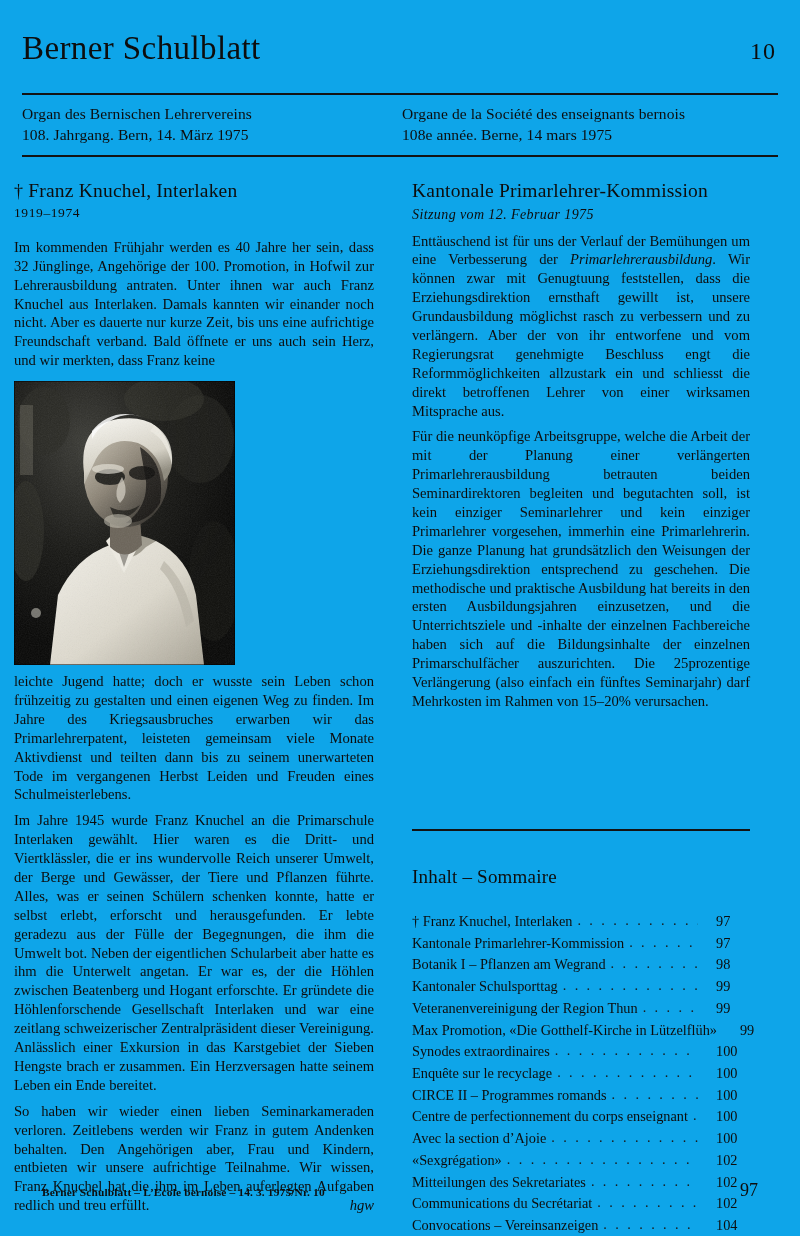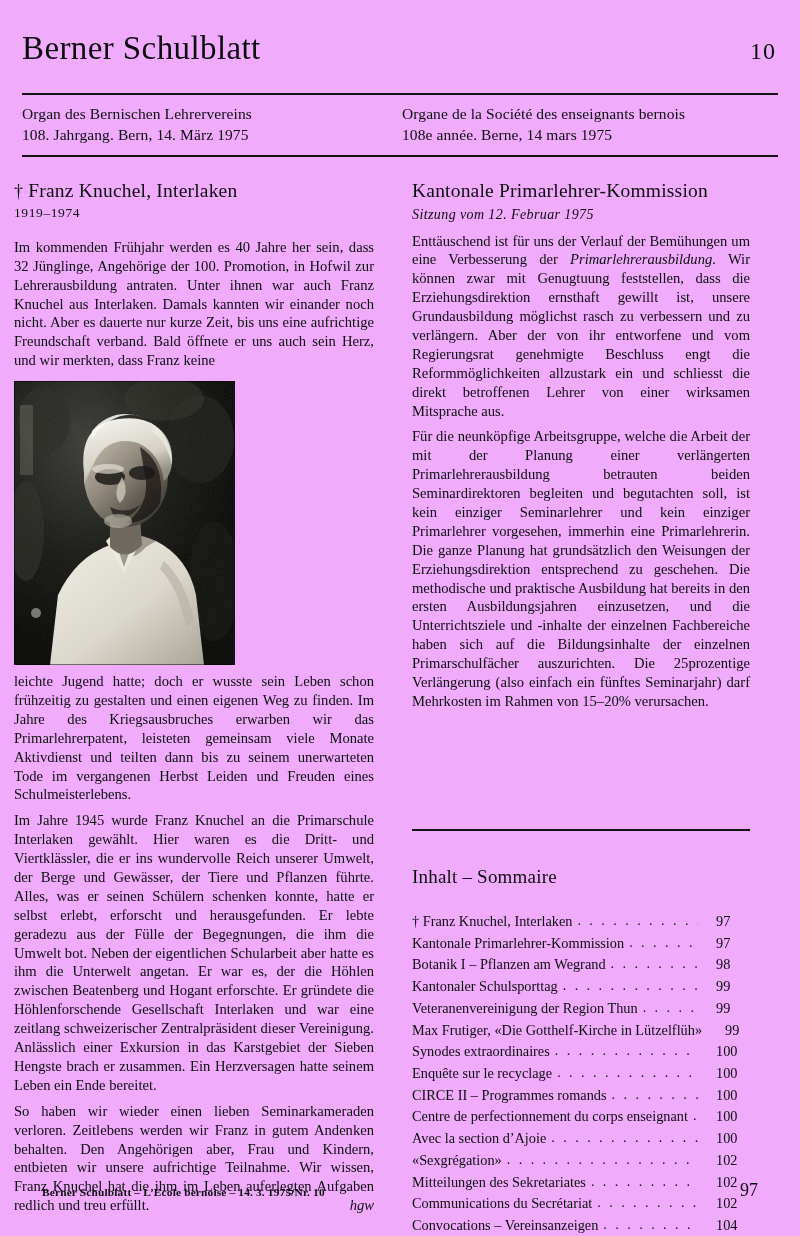--- a/index.html
+++ b/index.html
@@ -11,21 +11,21 @@
     width: 800px;
     height: 1236px;
     position: relative;
     font-family: "Liberation Serif", "DejaVu Serif", serif;
     color: #0d0d0d;
     overflow: hidden;
   }
   .page {
     position: absolute;
     inset: 0;
-    background: #f0abfc;
+    background: #0ea5e9;
   }
   
   .masthead {
     position: absolute;
     left: 22px;
     top: 32px;
     width: 756px;
     height: 52px;
   }
   .mh-title-de {
@@ -334,21 +334,21 @@
           <span class="t-label">Kantonaler Schulsporttag</span>
           <span class="t-dots">. . . . . . . . . . . . . . . . . . . . . . . . . . . . . . . . . . . . . . . . . . . . . . . . . . . . . . . . . . . .</span>
           <span class="t-page">99</span>
         </li>
         <li>
           <span class="t-label">Veteranenvereinigung der Region Thun</span>
           <span class="t-dots">. . . . . . . . . . . . . . . . . . . . . . . . . . . . . . . . . . . . . . . . . . . . . . . . . . . . . . . . . . . .</span>
           <span class="t-page">99</span>
         </li>
         <li>
-          <span class="t-label">Max Frutiger, «Die Gotthelf-Kirche in Lützelflüh»</span>
+          <span class="t-label">Max Promotion, «Die Gotthelf-Kirche in Lützelflüh»</span>
           <span class="t-dots">. . . . . . . . . . . . . . . . . . . . . . . . . . . . . . . . . . . . . . . . . . . . . . . . . . . . . . . . . . . .</span>
           <span class="t-page">99</span>
         </li>
         <li>
           <span class="t-label">Synodes extraordinaires</span>
           <span class="t-dots">. . . . . . . . . . . . . . . . . . . . . . . . . . . . . . . . . . . . . . . . . . . . . . . . . . . . . . . . . . . .</span>
           <span class="t-page">100</span>
         </li>
         <li>
           <span class="t-label">Enquête sur le recyclage</span>

